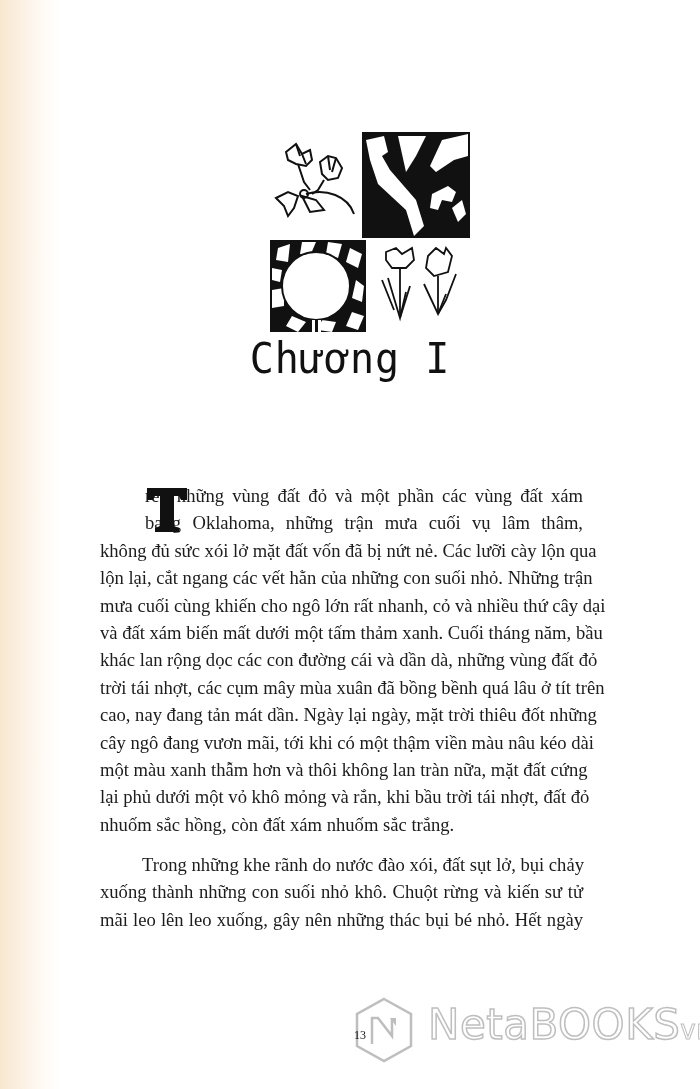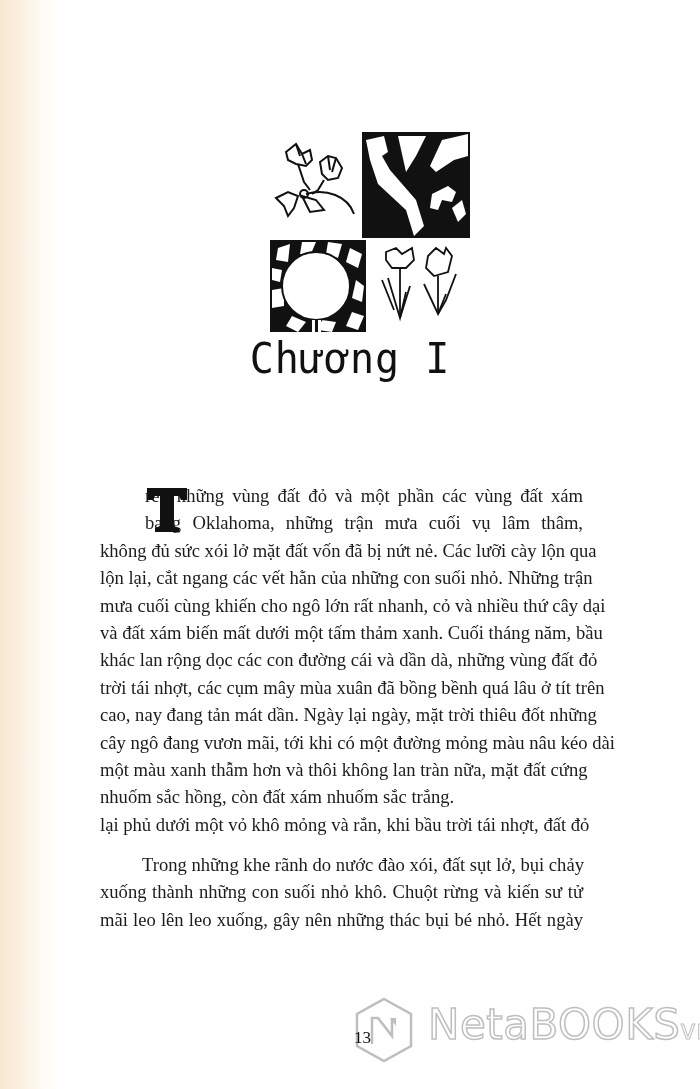--- a/index.html
+++ b/index.html
@@ -72,21 +72,21 @@
       left: 47px;
       top: 6px;
       width: 40px;
       height: 44px;
     }
     
     .page-number {
       position: absolute;
       left: 354px;
       top: 1028px;
-      font-size: 17px;
+      font-size: 12px;
       color: #111;
     }
     .watermark {
       position: absolute;
       left: 348px;
       top: 994px;
       width: 360px;
       height: 72px;
       opacity: 0.55;
       pointer-events: none;
@@ -176,24 +176,24 @@
   <div>
     <span class="line indent-dropcap">rên những vùng đất đỏ và một phần các vùng đất xám</span>
     <span class="line indent-dropcap">bang Oklahoma, những trận mưa cuối vụ lâm thâm,</span>
     <span class="line">không đủ sức xói lở mặt đất vốn đã bị nứt nẻ. Các lưỡi cày lộn qua</span>
     <span class="line">lộn lại, cắt ngang các vết hằn của những con suối nhỏ. Những trận</span>
     <span class="line">mưa cuối cùng khiến cho ngô lớn rất nhanh, cỏ và nhiều thứ cây dại</span>
     <span class="line">và đất xám biến mất dưới một tấm thảm xanh. Cuối tháng năm, bầu</span>
     <span class="line">khác lan rộng dọc các con đường cái và dần dà, những vùng đất đỏ</span>
     <span class="line">trời tái nhợt, các cụm mây mùa xuân đã bồng bềnh quá lâu ở tít trên</span>
     <span class="line">cao, nay đang tản mát dần. Ngày lại ngày, mặt trời thiêu đốt những</span>
-    <span class="line">cây ngô đang vươn mãi, tới khi có một đường mỏng màu nâu kéo dài</span>
+    <span class="line">cây ngô đang vươn mãi, tới khi có một thậm viền màu nâu kéo dài</span>
     <span class="line">một màu xanh thẫm hơn và thôi không lan tràn nữa, mặt đất cứng</span>
+    <span class="line">lại phủ dưới một vỏ khô mỏng và rắn, khi bầu trời tái nhợt, đất đỏ</span>
     <span class="line last">nhuốm sắc hồng, còn đất xám nhuốm sắc trắng.</span>
-    <span class="line">lại phủ dưới một vỏ khô mỏng và rắn, khi bầu trời tái nhợt, đất đỏ</span>
   </div>
 
   <div class="para-gap"></div>
 
   <div>
     <span class="line indent-para">Trong những khe rãnh do nước đào xói, đất sụt lở, bụi chảy</span>
     <span class="line">xuống thành những con suối nhỏ khô. Chuột rừng và kiến sư tử</span>
     <span class="line">mãi leo lên leo xuống, gây nên những thác bụi bé nhỏ. Hết ngày</span>
   </div>
 </div>

